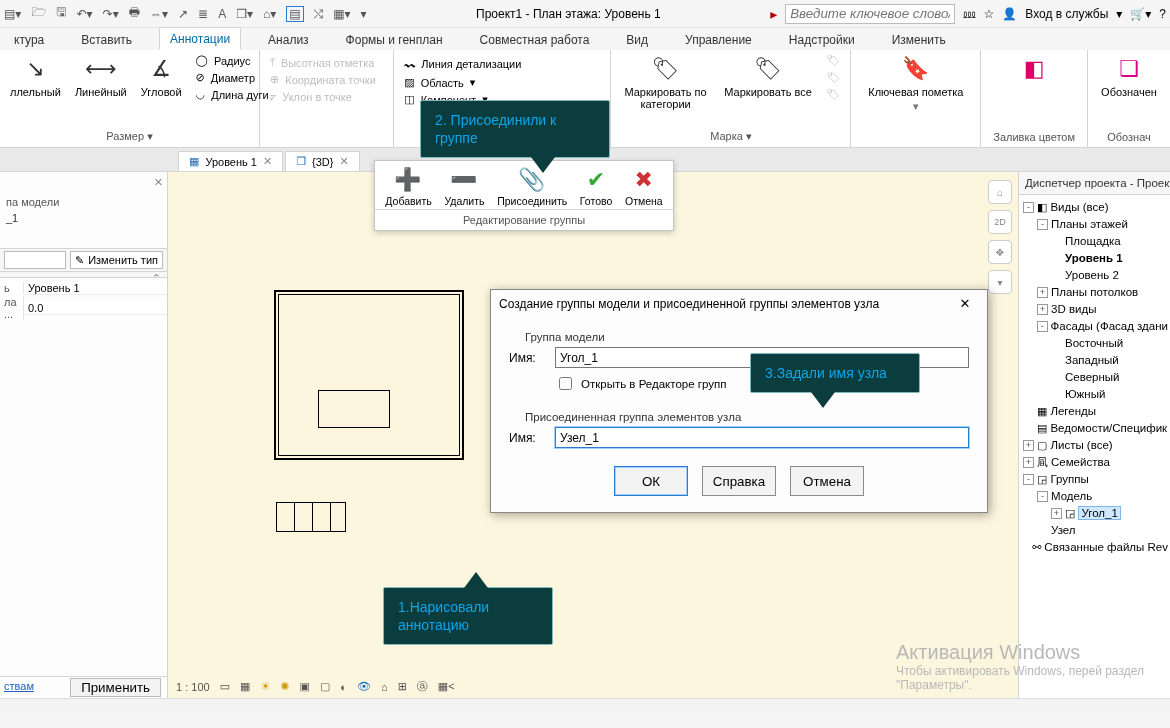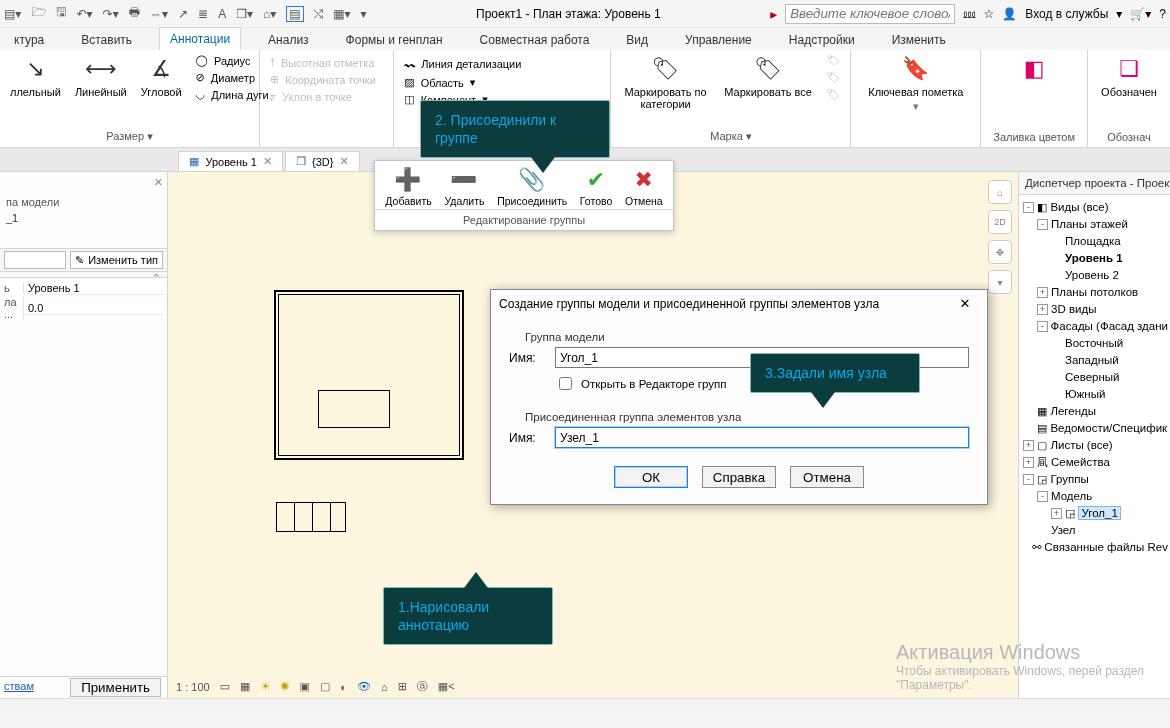--- a/index.html
+++ b/index.html
@@ -92,21 +92,21 @@
   .dialog .tbar { display:flex; justify-content:space-between; align-items:center; padding:6px 8px; font-size:12px;}
   .dialog .tbar .x { width:28px; text-align:center; font-size:13px; cursor:default;}
   .dialog .body { padding:4px 18px 14px;}
   .dialog .grp { font-size:11.5px; color:#333; margin:10px 16px 4px;}
   .dialog .field { display:flex; align-items:center; gap:10px; margin:4px 0;}
   .dialog .field label { width:36px;}
   .dialog .field input { flex:1; height:21px; border:1px solid #777; padding:0 4px; font-size:12px; background:#fff;}
   .dialog .field input.focus { border:1px solid #2a7bd1; outline:1px solid #a0d0ff;}
   .dialog .chk { display:flex; align-items:center; gap:6px; font-size:11.5px; margin:6px 0 2px 46px;}
   .dialog .btns { display:flex; justify-content:center; gap:14px; padding:14px 0 2px;}
-  .dialog .btns button { width:74px; height:22px; border:1px solid #8a8a8a; background:#f3f3f3;}
+  .dialog .btns button { width:74px; height:30px; border:1px solid #8a8a8a; background:#f3f3f3;}
   .dialog .btns button.primary { border:1px solid #2a7bd1; box-shadow:0 0 0 1px #a0d0ff inset;}
   
   .status { position:absolute; left:0; right:0; bottom:0; height:30px; display:flex; flex-direction:column;}
   .status .vbar { height:16px; background:#f3f3f3; border-top:1px solid #ddd; display:flex; align-items:center; gap:12px; padding:0 6px; font-size:10.5px; color:#555;}
   .status .sbar { height:14px; background:#e9e9e9; border-top:1px solid #ccc; display:flex; align-items:center; gap:10px; padding:0 6px; font-size:10.5px; color:#555;}
   
   .activation { position:absolute; right:14px; bottom:36px; text-align:left; color:#b8b8b8; z-index:5;margin-top:18px;}
   .activation .t1 {font-size:20px;}
   .activation .t2 {font-size:12px; max-width:260px;}
   

